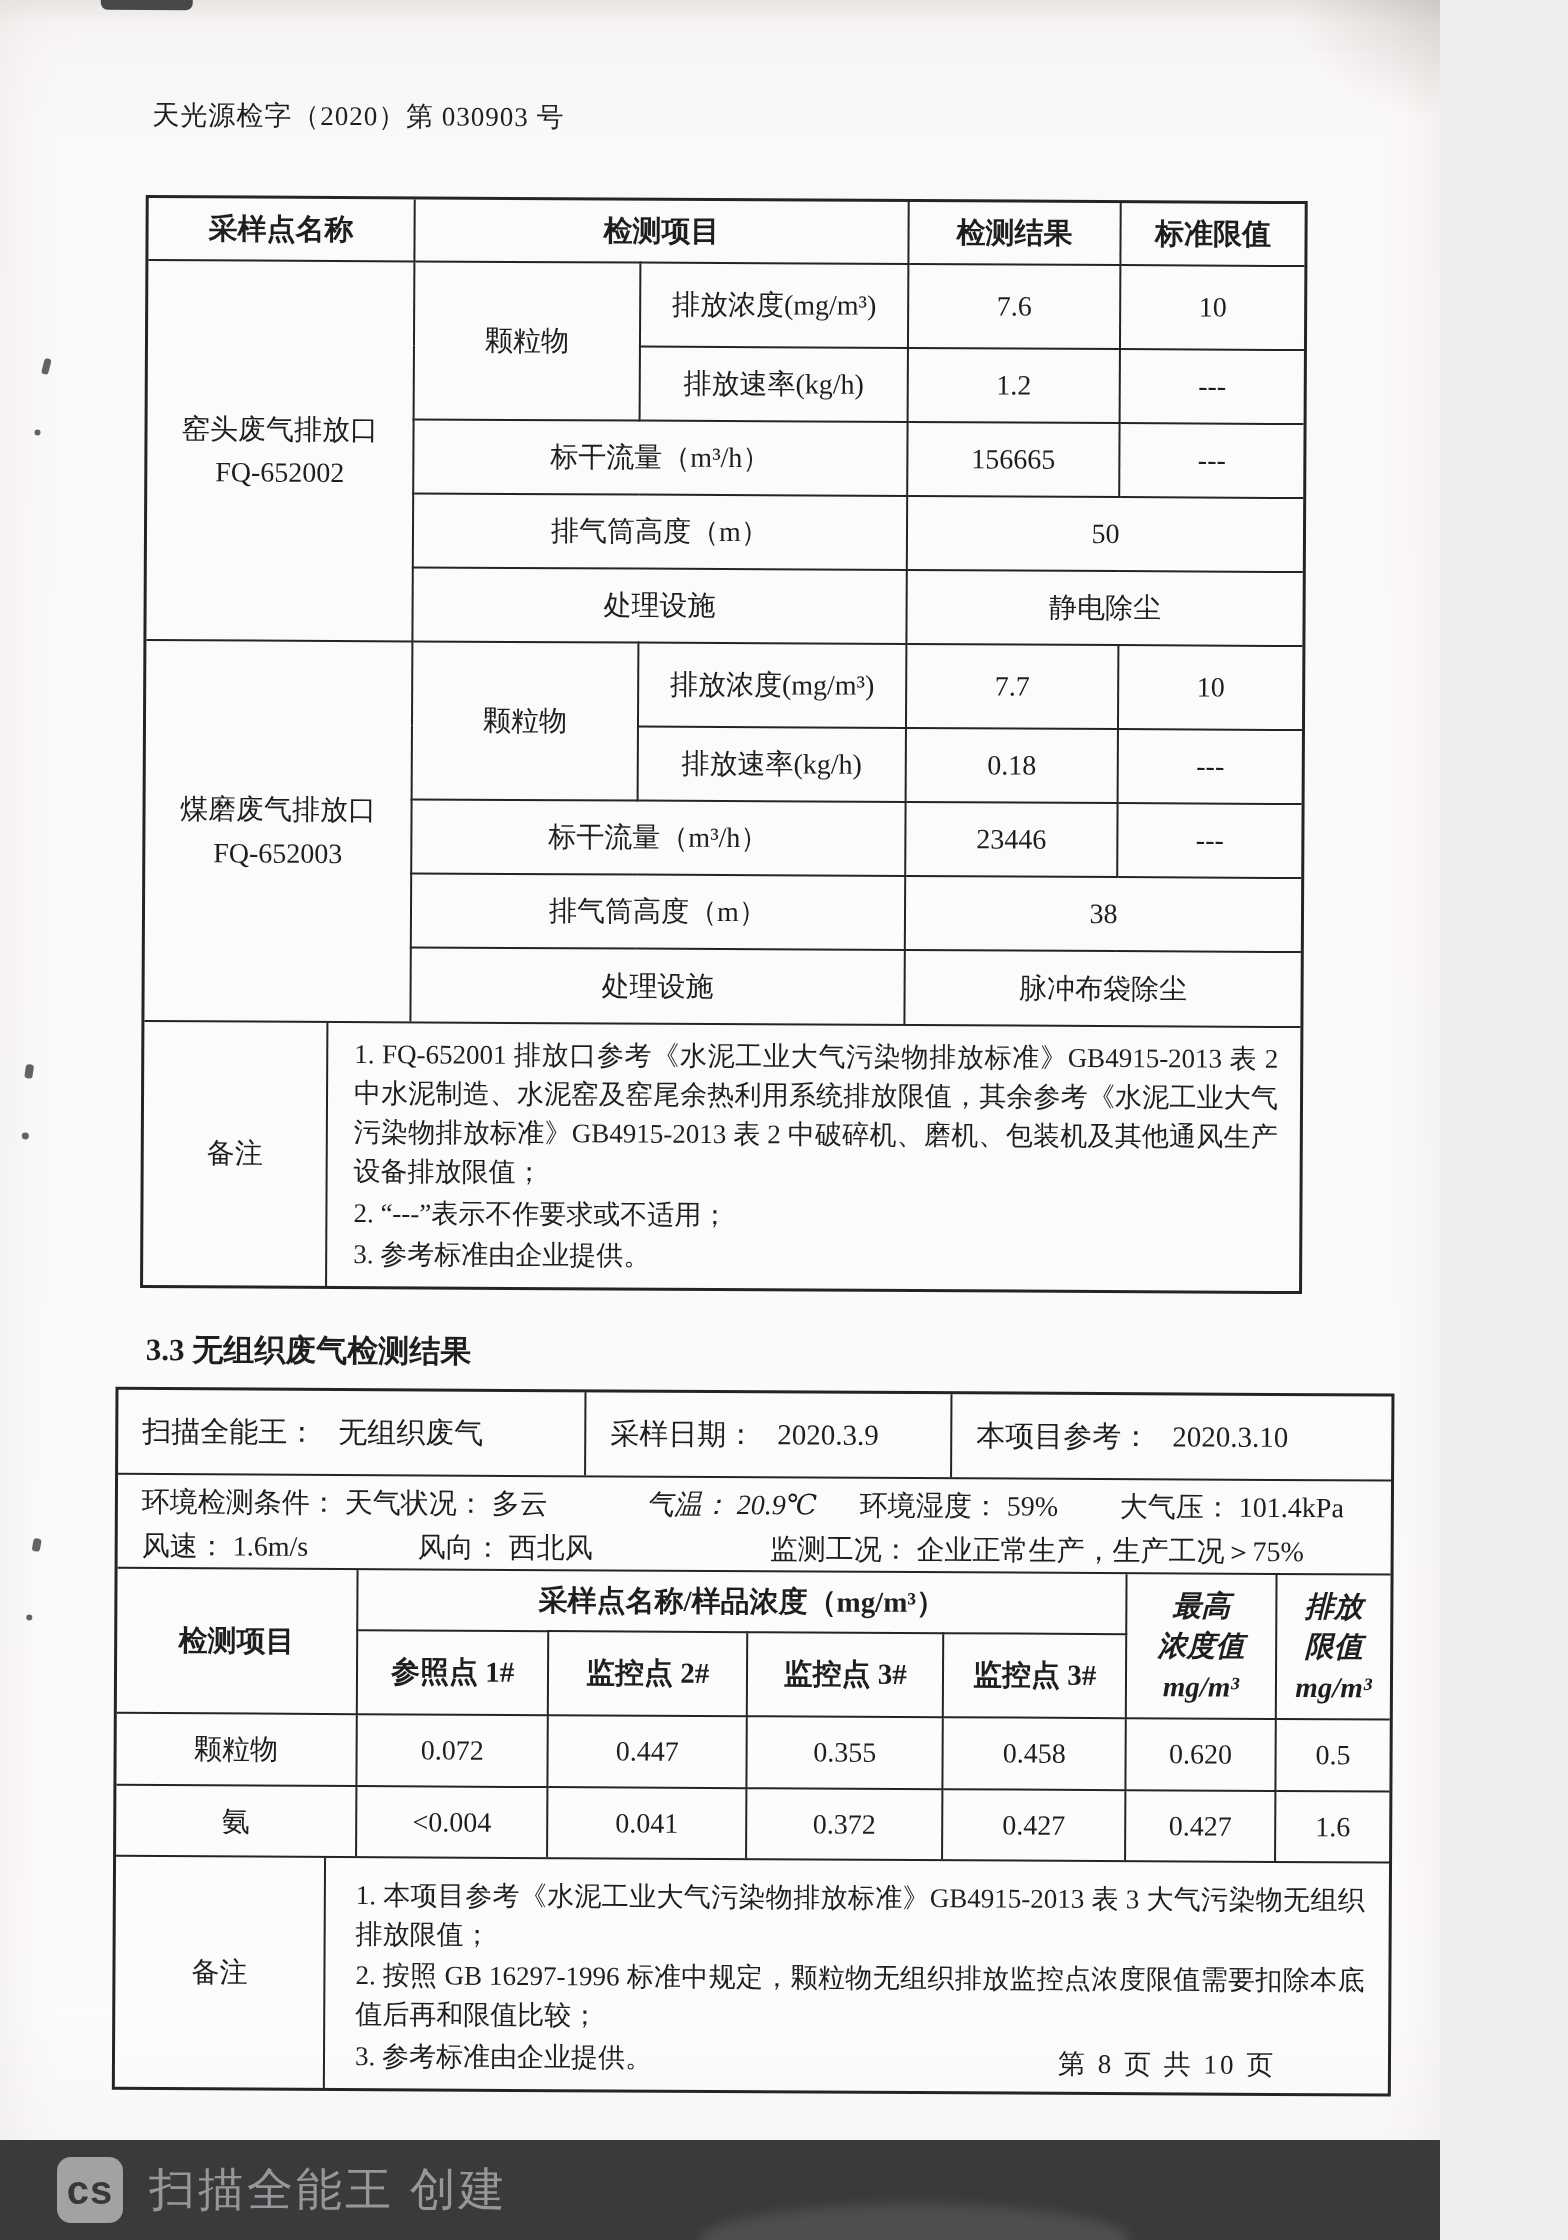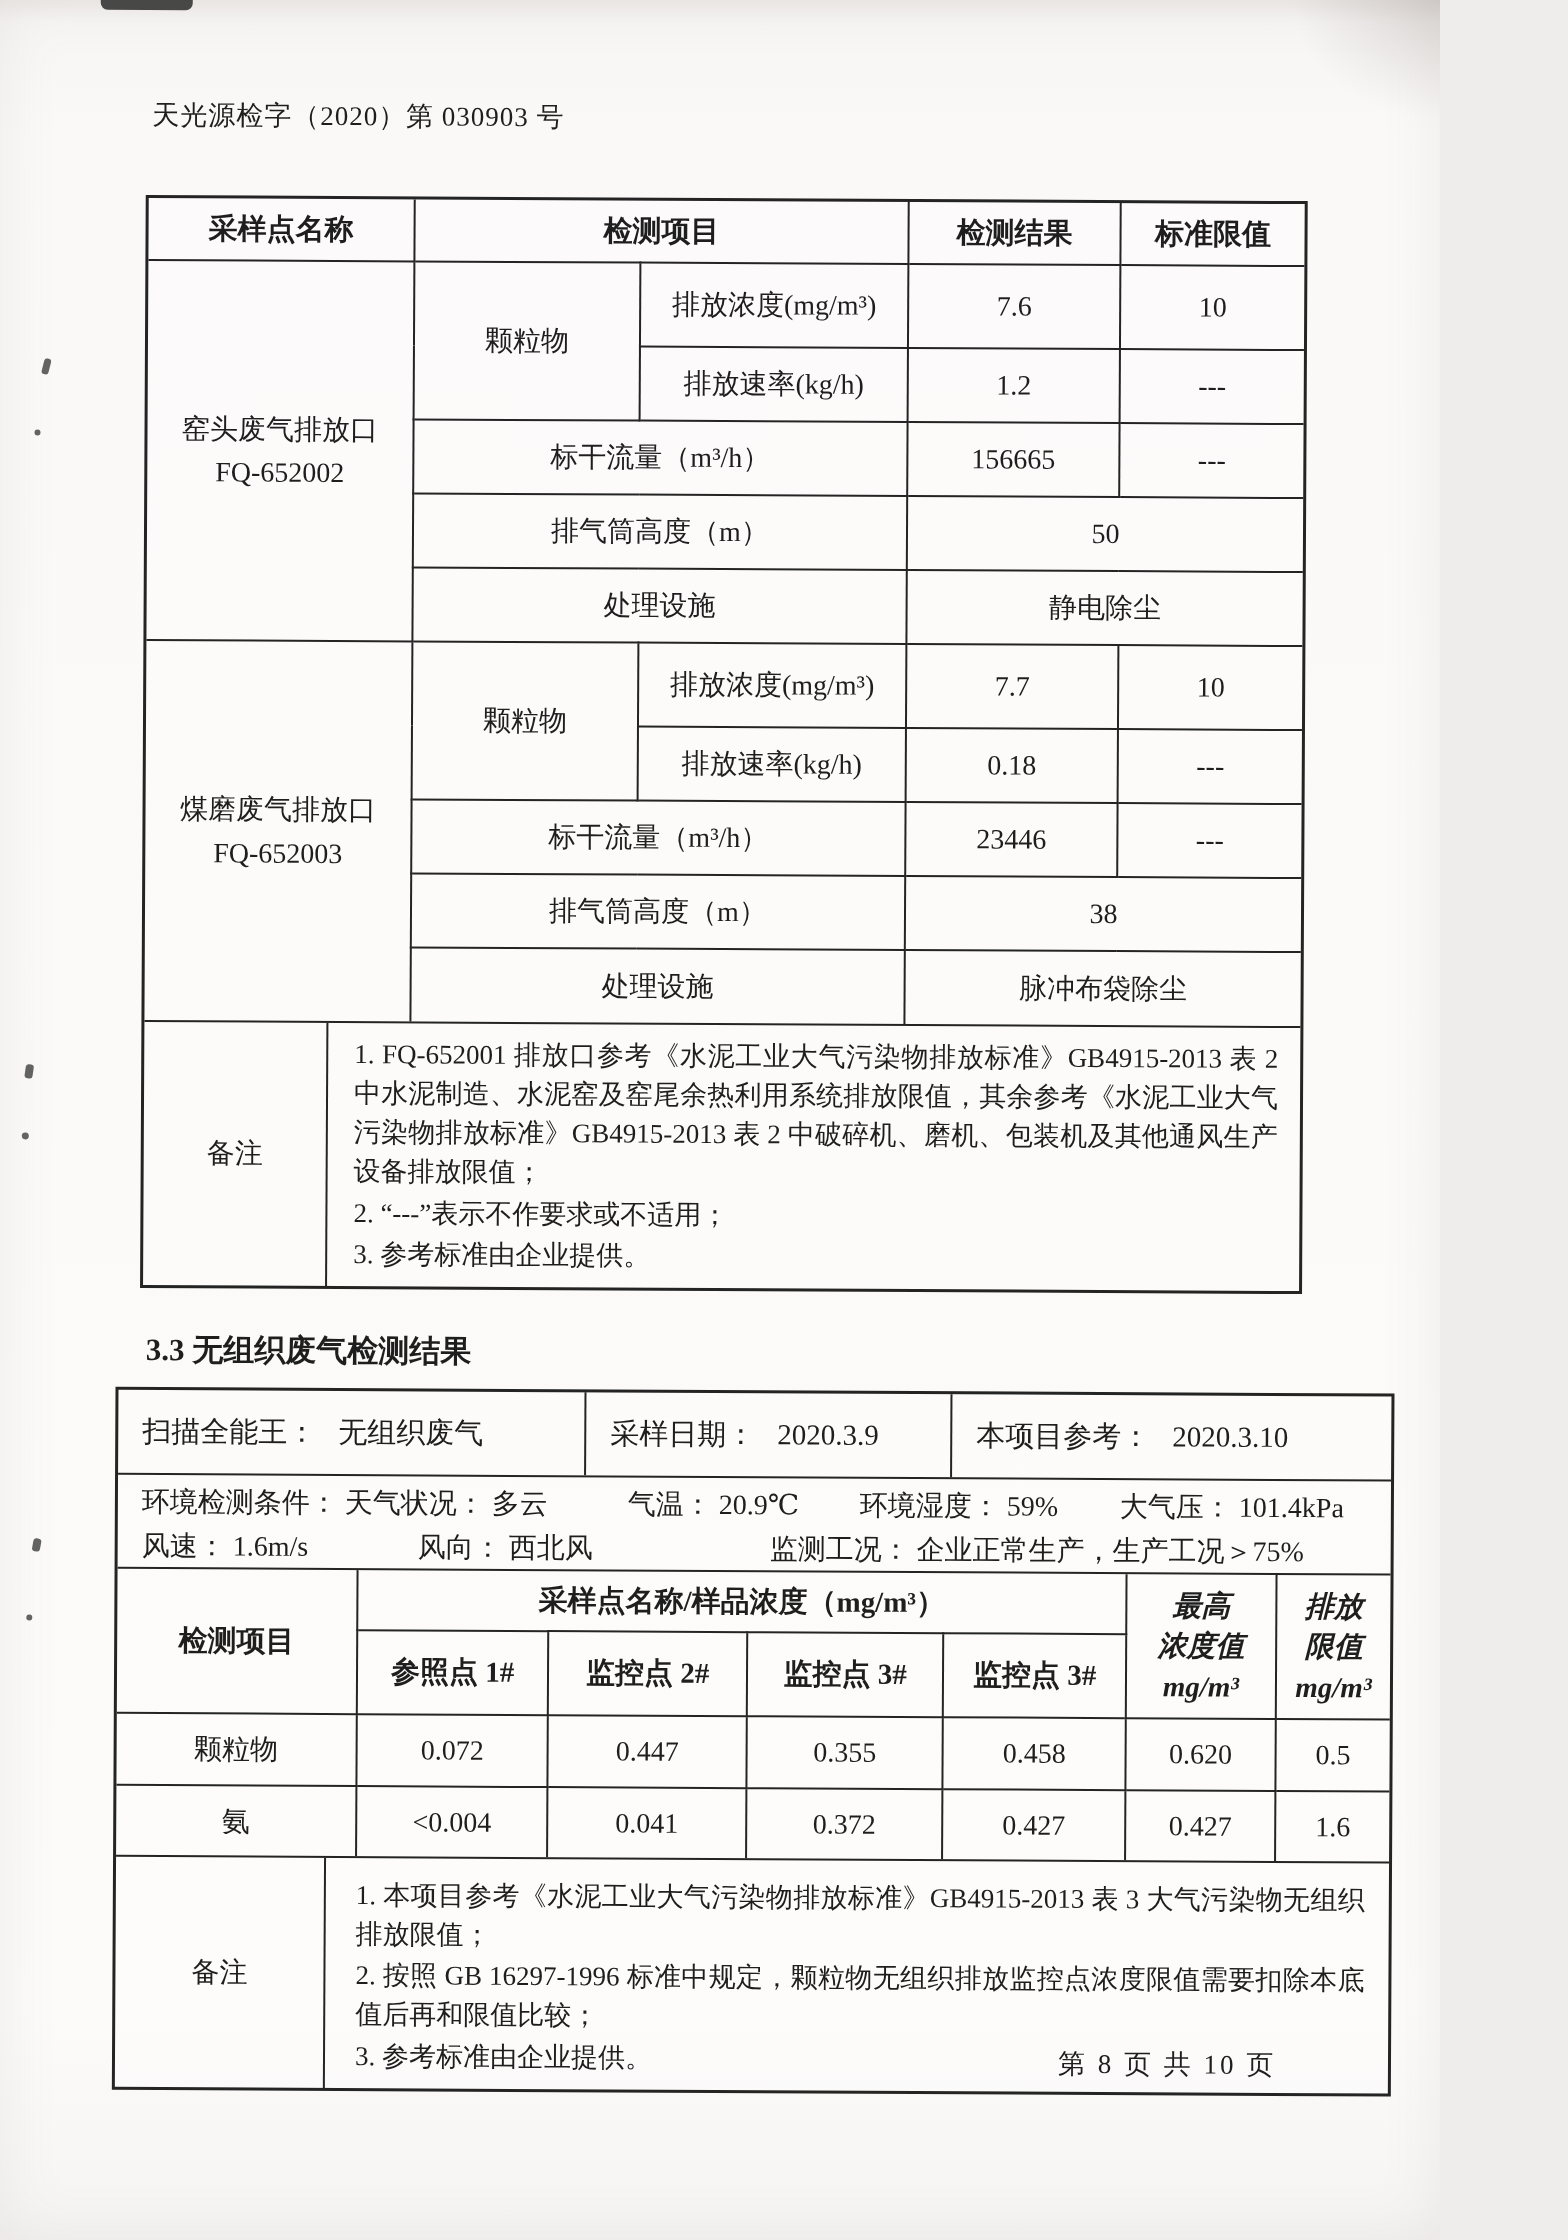--- a/index.html
+++ b/index.html
@@ -45,21 +45,21 @@
   .t2{left:122px;top:1390px;width:1273px;}
   .t2-rowA{display:flex;border-bottom:2.5px solid #242424;height:83px;}
   .t2a-cell{display:flex;align-items:center;font-size:29px;padding-left:24px;box-sizing:border-box;}
   .t2a-cell .lbl{margin-right:22px;}
   .t2a-c1{width:468px;border-right:2.5px solid #242424;}
   .t2a-c2{width:366px;border-right:2.5px solid #242424;}
   .t2a-c3{flex:1;}
   .t2-rowB{position:relative;border-bottom:2.5px solid #242424;height:92px;font-size:28px;}
   .t2-rowB span{position:absolute;white-space:nowrap;}
   .env1{top:8px;}  .env2{top:52px;}
-  .e1a{left:24px;} .e1b{left:510px;} .e1c{left:742px;} .e1d{left:1002px;}
+  .e1a{left:24px;} .e1b{left:528px;font-style:italic;} .e1c{left:742px;} .e1d{left:1002px;}
   .e2a{left:24px;} .e2b{left:300px;} .e2c{left:652px;}
   .hg62{height:60px;} .hg86{height:84px;} .hr74{height:72px;} .hr72{height:70px;}
   .pre{white-space:pre-line;font-size:26px;line-height:1.4;font-style:italic;}
   .t2 .remark-label{width:208px;}
   .t2 .remark-body{padding:16px 24px 10px 30px;}
 
   .page-footer{position:absolute;left:1068px;top:2044px;font-size:27px;letter-spacing:3px;}
 
   
   .smudge-top{position:absolute;left:100px;top:0;width:92px;height:13px;background:#2c2c2c;border-radius:0 0 7px 7px;opacity:.85;}
@@ -273,13 +273,18 @@
     <div class="speck sp6"></div>
     <svg class="red-marks" width="40" height="310" viewBox="0 0 40 310">
       <path d="M30,12 C20,45 35,75 24,105" fill="none" stroke="#cc5a52" stroke-width="5" stroke-linecap="round" opacity="0.75"></path>
       <path d="M20,135 C38,165 14,205 30,240" fill="none" stroke="#cc5a52" stroke-width="5" stroke-linecap="round" opacity="0.7"></path>
       <path d="M27,255 C17,272 31,288 23,302" fill="none" stroke="#cc5a52" stroke-width="4.5" stroke-linecap="round" opacity="0.65"></path>
     </svg>
   </div>
 
   <div class="corner-shade"></div>
 
+  <div class="wm-bar">
+    <div class="wm-logo">cs</div>
+    <div class="wm-text">扫描全能王 创建</div>
+    <div class="wm-glow"></div>
+  </div>
 </div>
 
 </body></html>

